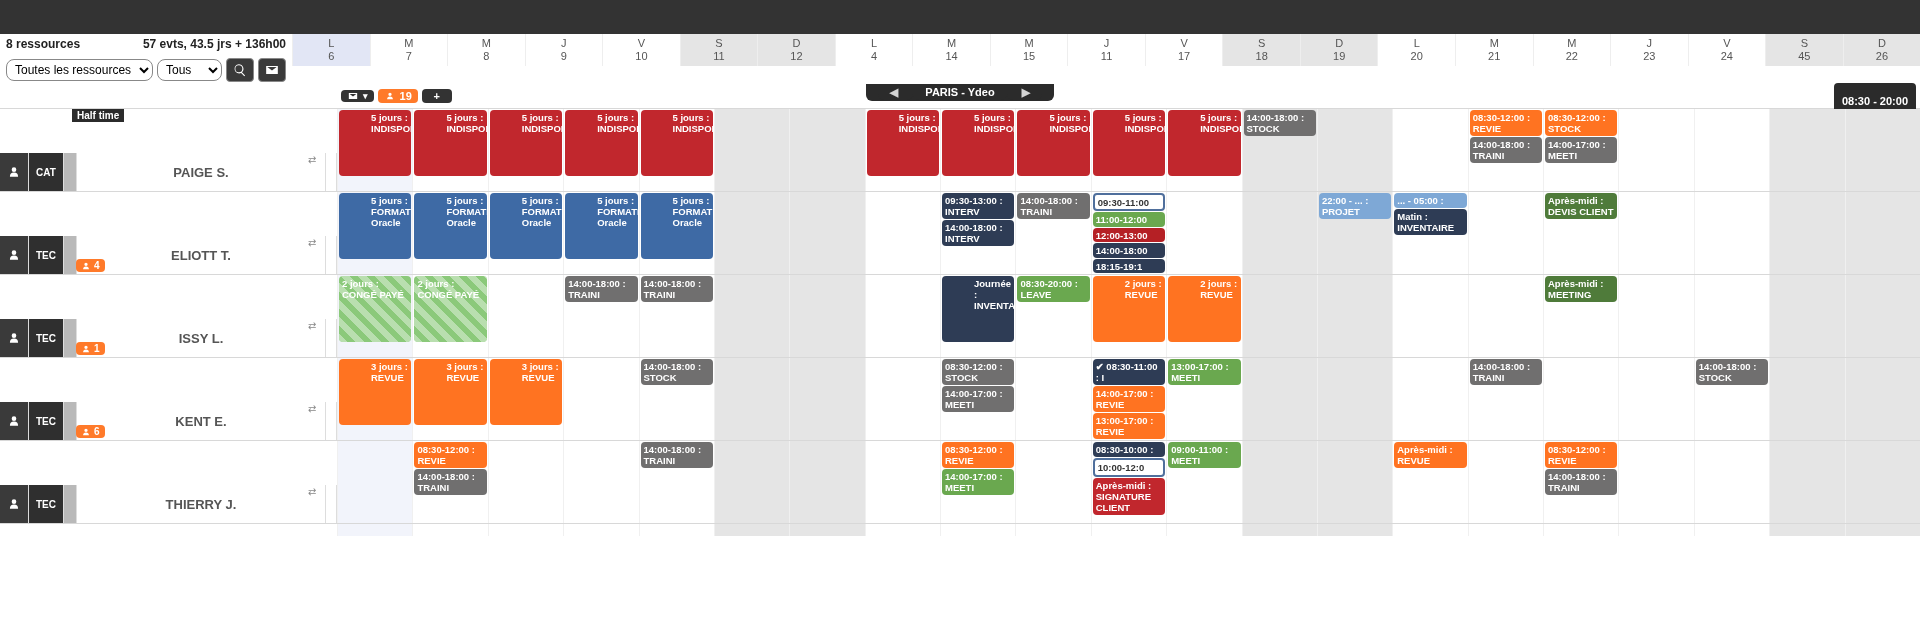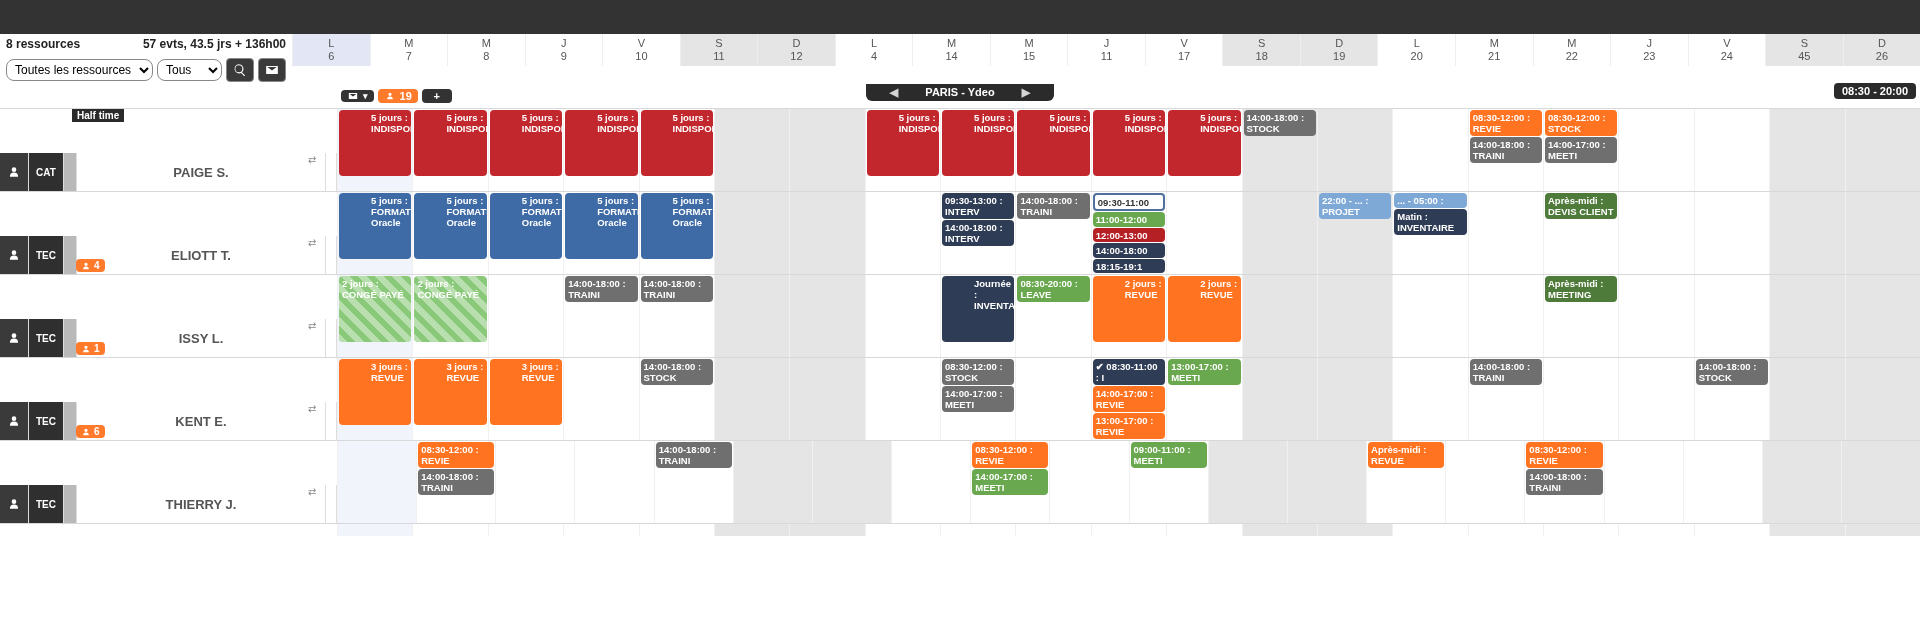--- a/index.html
+++ b/index.html
@@ -20,21 +20,21 @@
   .day .num{line-height:14px;}
   select{border:1px solid #888;border-radius:8px;padding:2px 4px;font-size:12px;background:#fff;}
   .btn{display:inline-flex;align-items:center;justify-content:center;border:1px solid #888;border-radius:4px;background:#3a3a3a;color:#fff;width:26px;height:22px;cursor:pointer;}
   .btn svg{width:14px;height:14px;fill:#fff;}
   .tagbar{display:flex;align-items:center;gap:4px;padding-left:4px;}
   .tag-badge{display:inline-flex;align-items:center;gap:4px;background:#ff7a2a;color:#fff;border-radius:4px;padding:1px 6px;font-weight:bold;font-size:11px;}
   .tag-badge.dark{background:#333;}
   .tag-badge.plus{background:#333;width:18px;justify-content:center;}
   .banner{position:absolute;top:0;left:0;right:0;display:flex;justify-content:center;}
   .banner span{background:#2b2b2b;color:#fff;border-radius:0 0 6px 6px;padding:2px 12px;font-size:11px;font-weight:bold;}
-  .time-range{position:absolute;top:-1px;right:4px;background:#2b2b2b;color:#fff;border-radius:4px;padding:2px 8px;font-size:11px;font-weight:bold;}
+  .time-range{position:absolute;top:-1px;right:4px;background:#2b2b2b;color:#fff;border-radius:4px;padding:12px 8px;font-size:11px;font-weight:bold;}
   .body{display:flex;}
   .grid-col{flex:1;position:relative;}
   .row{display:flex;align-items:stretch;border-top:1px solid #d8d8d8;}
   .row .rleft{width:337px;display:flex;align-items:stretch;box-sizing:border-box;position:relative;}
   .rcell{display:flex;align-items:center;justify-content:center;border-right:1px solid #ddd;margin-top:44px;}
   .rc-icon{width:28px;background:#3a3a3a;color:#fff;}
   .rc-tag{width:34px;background:#2f2f2f;color:#fff;font-weight:bold;font-size:10px;}
   .rc-gutter{width:12px;background:#b9b9b9;}
   .rc-name{flex:1;font-weight:bold;color:#555;font-size:13px;}
   .rc-edge{width:10px;position:relative;}
@@ -488,20 +488,25 @@
             </div>
             <div class="dcell weekend"></div>
             <div class="dcell weekend"></div>
             <div class="dcell"></div>
             <div class="dcell">
               <div class="evt c-orange">08:30-12:00 : REVIE</div>
               <div class="evt c-green">14:00-17:00 : MEETI</div>
             </div>
             <div class="dcell"></div>
             <div class="dcell">
+              <div class="evt c-navy">08:30-10:00 :</div>
+              <div class="evt c-tealout">10:00-12:0</div>
+              <div class="evt c-red">Après-midi : SIGNATURE CLIENT</div>
+            </div>
+            <div class="dcell">
               <div class="evt c-green">09:00-11:00 : MEETI</div>
             </div>
             <div class="dcell weekend"></div>
             <div class="dcell weekend"></div>
             <div class="dcell">
               <div class="evt c-orange">Après-midi : REVUE</div>
             </div>
             <div class="dcell"></div>
             <div class="dcell">
               <div class="evt c-orange">08:30-12:00 : REVIE</div>

